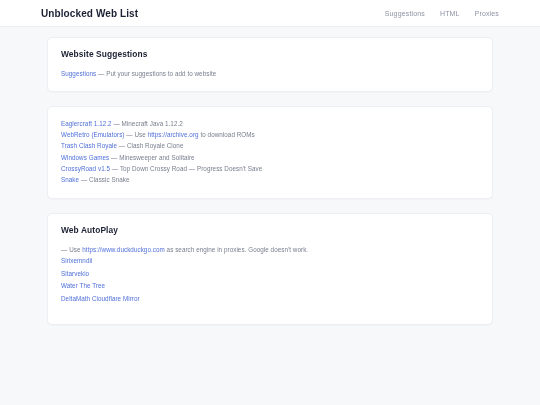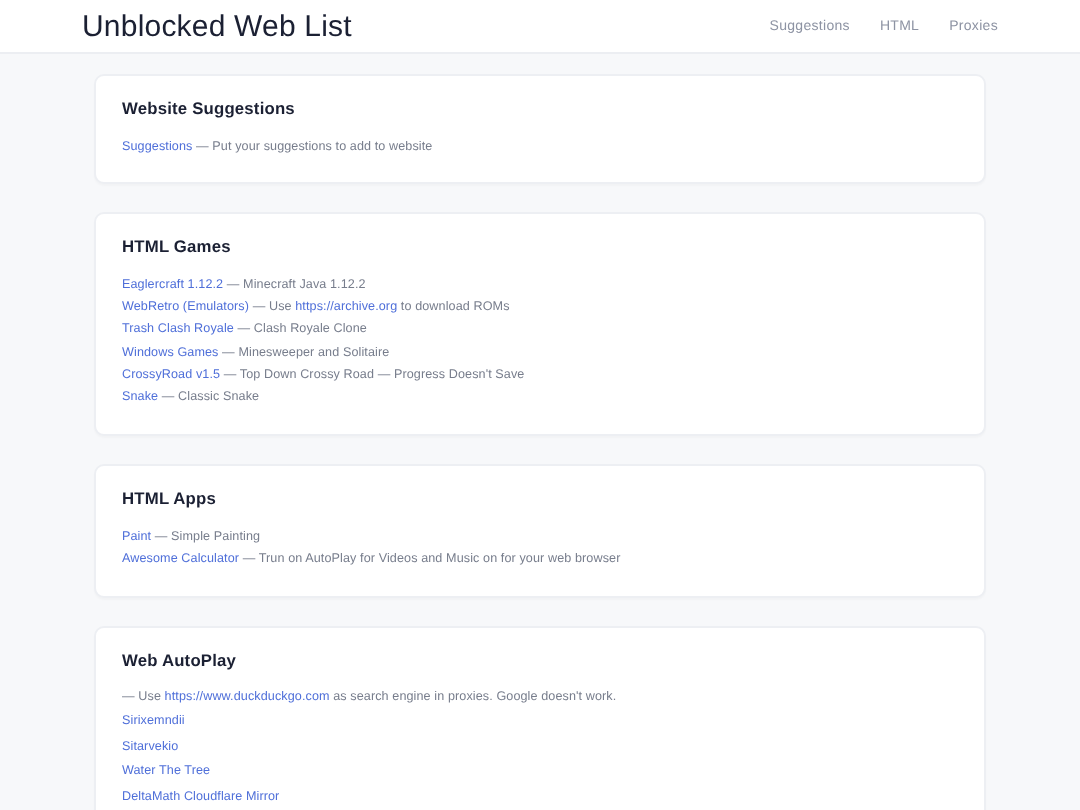--- a/index.html
+++ b/index.html
@@ -22,22 +22,22 @@
   .site-header {
     height: 27px;
     background: #ffffff;
     border-bottom: 1px solid #eceef2;
     display: flex;
     align-items: center;
     justify-content: space-between;
     padding: 0 41px 0 41px;
   }
   .brand {
-    font-size: 15px;
-    font-weight: normal;
+    font-size: 10px;
+    font-weight: bold;
     letter-spacing: 0.1px;
     color: #1b2033;
     white-space: nowrap;
   }
   .nav {
     display: flex;
     align-items: center;
     gap: 15px;
   }
   .nav-link {
@@ -108,35 +108,27 @@
 </header>
 
 <main class="main" id="main-root">
     <section class="card">
       <h2 class="card-title">Website Suggestions</h2>
       <ul class="entry-list">
         <li class="entry"><a class="entry-link" href="#">Suggestions</a><span class="entry-desc"> — Put your suggestions to add to website</span></li>
       </ul>
     </section>
     <section class="card">
-      <h2 class="card-title">HTML Games</h2>
       <ul class="entry-list">
         <li class="entry"><a class="entry-link" href="#">Eaglercraft 1.12.2</a><span class="entry-desc"> — Minecraft Java 1.12.2</span></li>
         <li class="entry"><a class="entry-link" href="#">WebRetro (Emulators)</a><span class="entry-desc"> — Use </span><a class="inline-url" href="#">https://archive.org</a><span class="entry-desc"> to download ROMs</span></li>
         <li class="entry"><a class="entry-link" href="#">Trash Clash Royale</a><span class="entry-desc"> — Clash Royale Clone</span></li>
         <li class="entry"><a class="entry-link" href="#">Windows Games</a><span class="entry-desc"> — Minesweeper and Solitaire</span></li>
         <li class="entry"><a class="entry-link" href="#">CrossyRoad v1.5</a><span class="entry-desc"> — Top Down Crossy Road — Progress Doesn't Save</span></li>
         <li class="entry"><a class="entry-link" href="#">Snake</a><span class="entry-desc"> — Classic Snake</span></li>
-      </ul>
-    </section>
-    <section class="card">
-      <h2 class="card-title">HTML Apps</h2>
-      <ul class="entry-list">
-        <li class="entry"><a class="entry-link" href="#">Paint</a><span class="entry-desc"> — Simple Painting</span></li>
-        <li class="entry"><a class="entry-link" href="#">Awesome Calculator</a><span class="entry-desc"> — Trun on AutoPlay for Videos and Music on for your web browser</span></li>
       </ul>
     </section>
     <section class="card">
       <h2 class="card-title">Web AutoPlay</h2>
       <ul class="entry-list">
         <li class="entry"><span class="entry-desc">— Use </span><a class="inline-url" href="#">https://www.duckduckgo.com</a><span class="entry-desc"> as search engine in proxies. Google doesn't work.</span></li>
         <li class="entry link-only"><a class="entry-link" href="#">Sirixemndii</a></li>
         <li class="entry link-only"><a class="entry-link" href="#">Sitarvekio</a></li>
         <li class="entry link-only"><a class="entry-link" href="#">Water The Tree</a></li>
         <li class="entry link-only"><a class="entry-link" href="#">DeltaMath Cloudflare Mirror</a></li>

